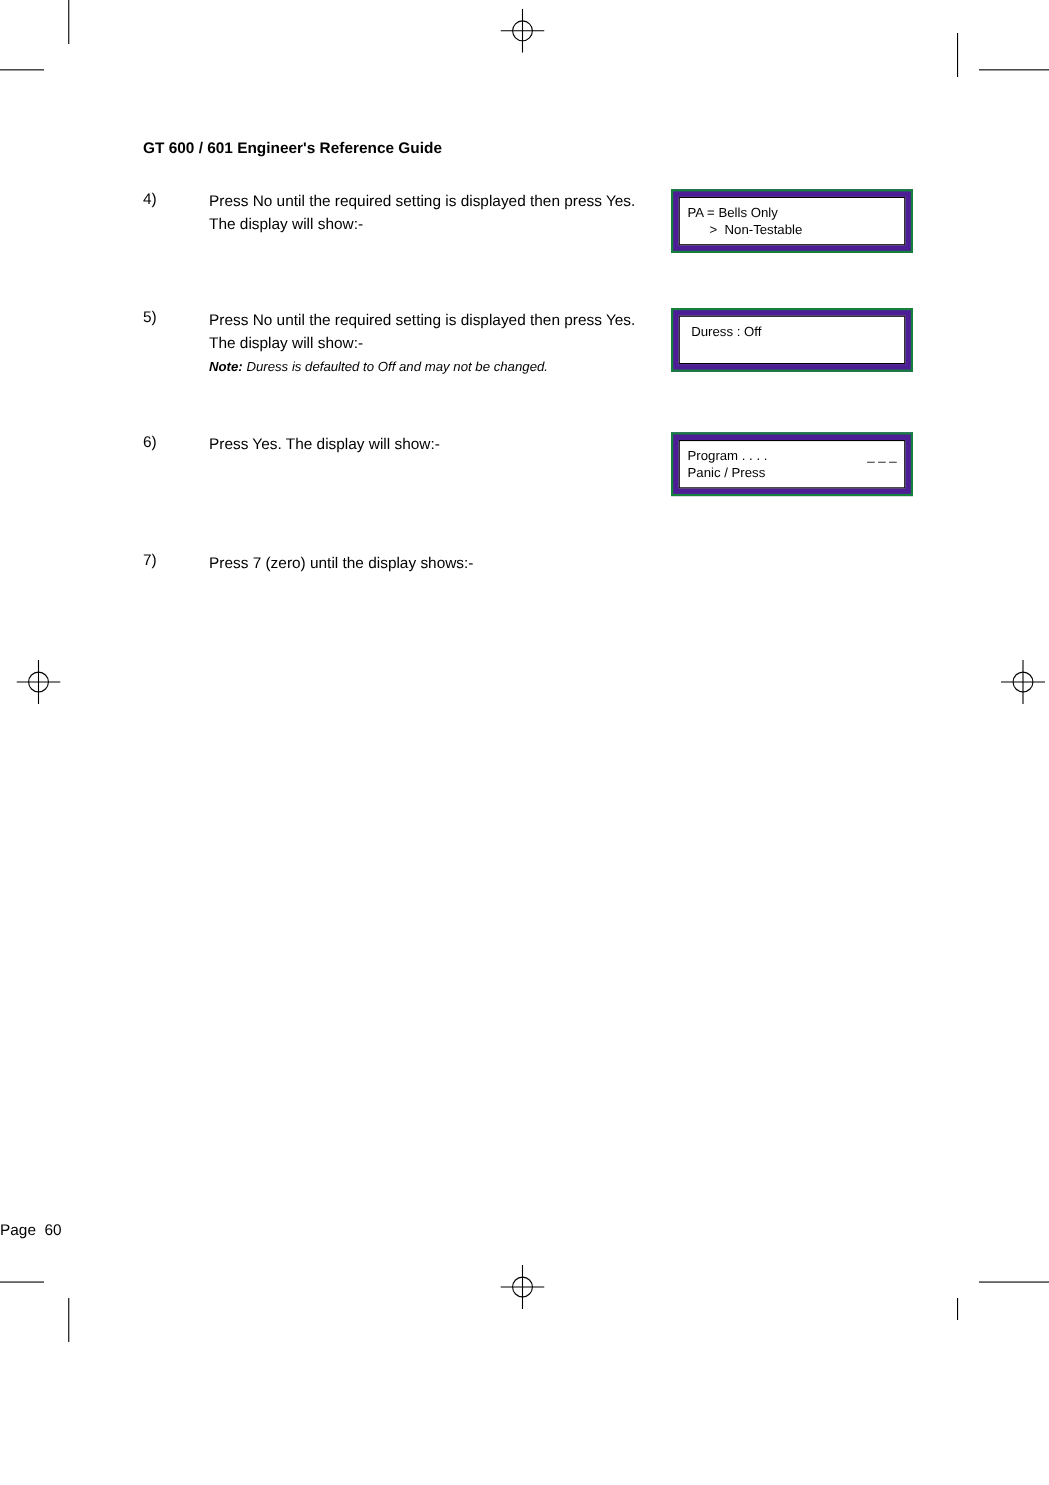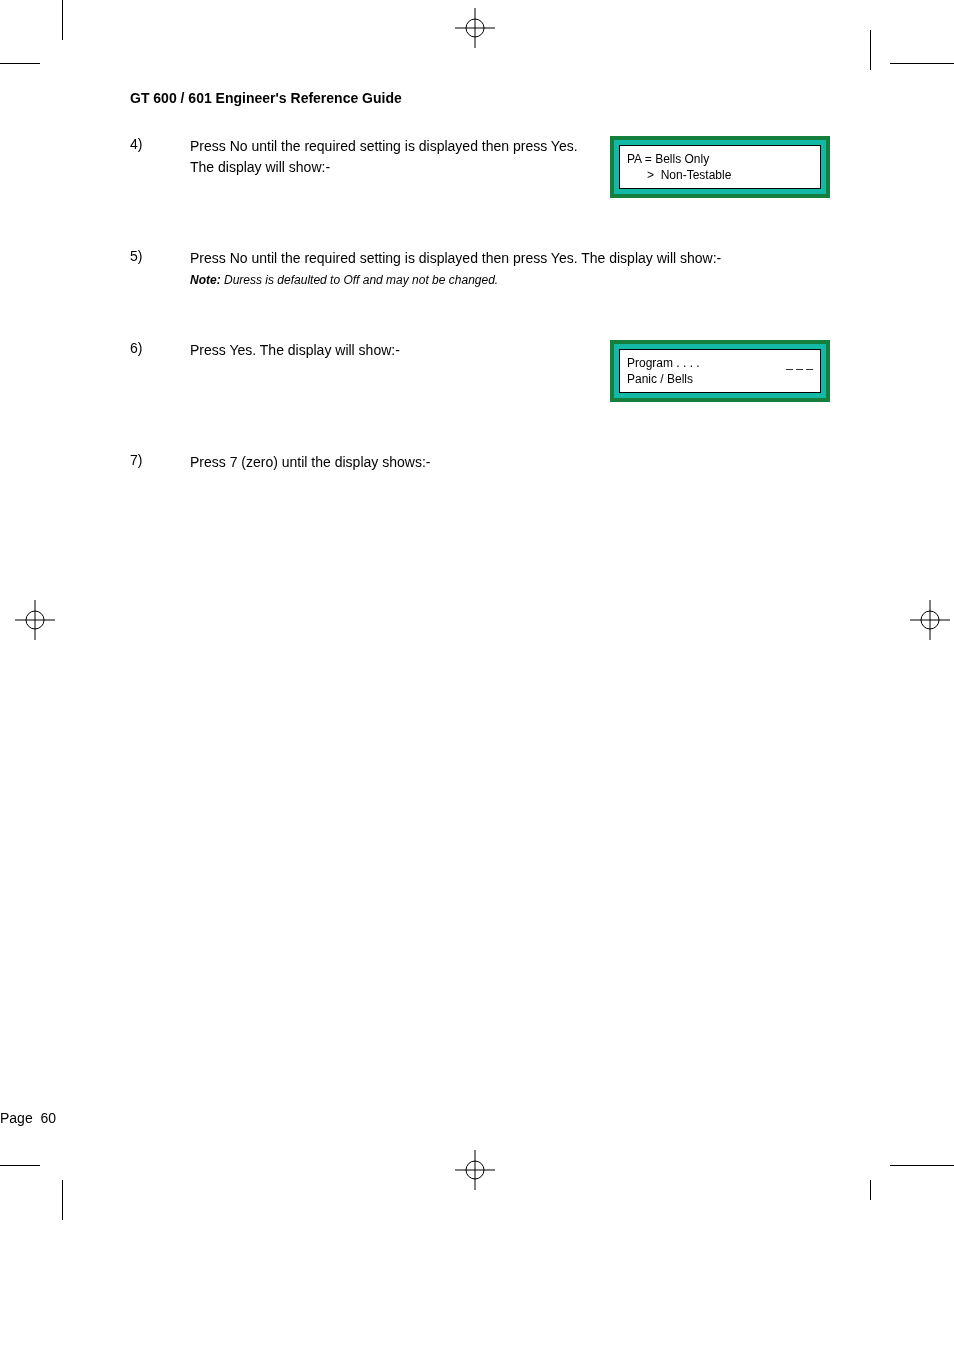--- a/index.html
+++ b/index.html
@@ -23,20 +23,21 @@
     .page {
       position: absolute;
       left: 130px;
       top: 90px;
       width: 700px;
     }
     .header-title {
       font-weight: bold;
       font-size: 14px;
       margin-bottom: 30px;
+      margin-top: 36px;
     }
     .step-row {
       display: flex;
       align-items: flex-start;
       margin-bottom: 50px;
     }
     .step-num {
       width: 60px;
       font-size: 14px;
       flex-shrink: 0;
@@ -49,22 +50,22 @@
     }
     .step-note {
       font-size: 12px;
       line-height: 1.5;
     }
     .step-note b { font-style: italic; }
     .step-note-rest { font-style: italic; }
     .lcd-wrap {
       width: 220px;
       flex-shrink: 0;
-      border: 4px solid #15803d;
-      background: #14b8a6;
+      border: 2px solid #15803d;
+      background: #4c1d95;
       padding: 5px;
     }
     .lcd {
       border: 1px solid #000;
       background: #fff;
       padding: 5px 7px;
       height: 44px;
       font-size: 12px;
       line-height: 1.35;
       font-family: Arial, Helvetica, sans-serif;
@@ -135,27 +136,31 @@
 <span>      &gt;  Non-Testable</span></div>
     </div>
   </div>
 
   <div class="step-row">
     <div class="step-num">5)</div>
     <div class="step-text">
       <span>Press No until the required setting is displayed then press Yes. The display will show:-</span><br>
       <span class="step-note"><b>Note:</b><span class="step-note-rest"> Duress is defaulted to Off and may not be changed.</span></span>
     </div>
+    <div class="lcd-wrap">
+      <div class="lcd"><span> Duress : Off</span>
+<span></span></div>
+    </div>
   </div>
 
   <div class="step-row" style="margin-top:20px;">
     <div class="step-num">6)</div>
     <div class="step-text">Press Yes. The display will show:-</div>
     <div class="lcd-wrap">
-      <div class="lcd"><div class="lcd-row2"><span>Program . . . .</span><span>_ _ _</span></div><span>Panic / Bells</span></div>
+      <div class="lcd"><div class="lcd-row2"><span>Program . . . .</span><span>_ _ _</span></div><span>Panic / Press</span></div>
     </div>
   </div>
 
   <div class="step-row">
     <div class="step-num">7)</div>
     <div class="step-text">Press 7 (zero) until the display shows:-</div>
   </div>
 </div>
 
 <div class="page-footer">

